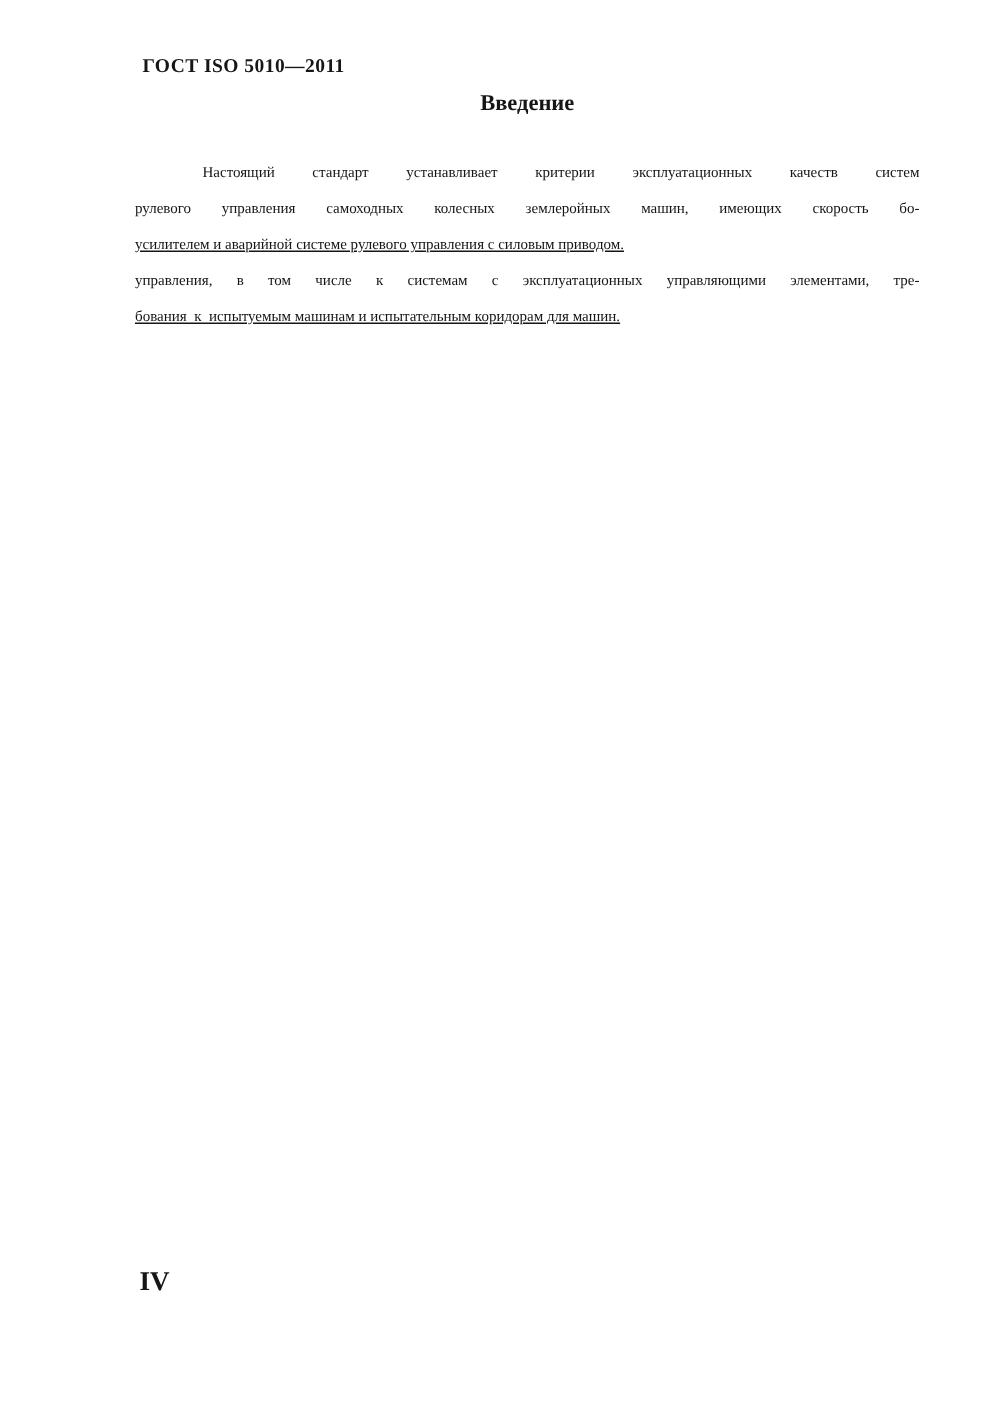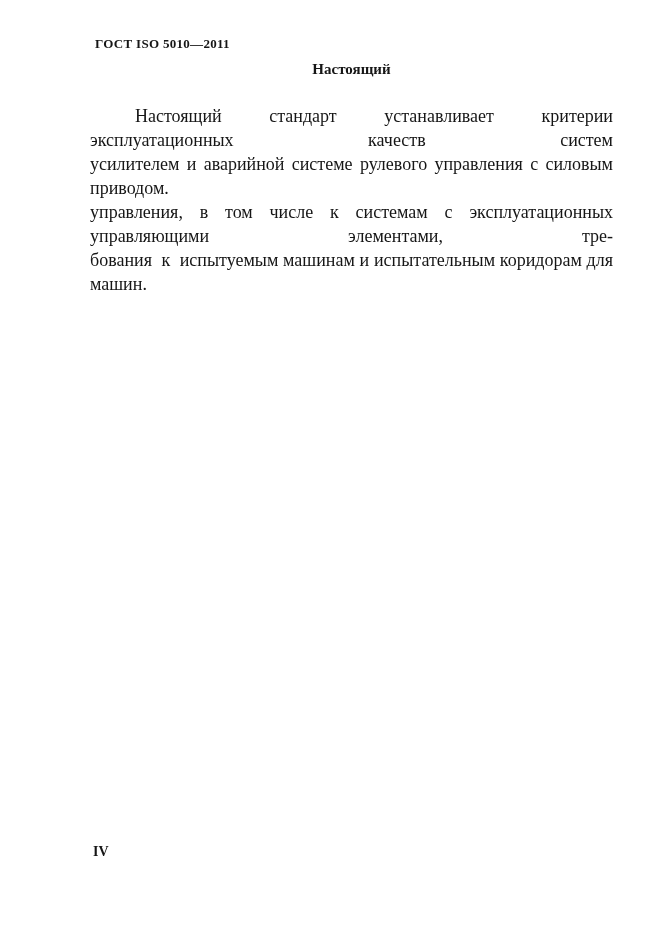--- a/index.html
+++ b/index.html
@@ -33,53 +33,55 @@
     margin: 0;
     text-align: center;
     font-size: 15px;
     font-weight: bold;
   }
   .body-text {
     position: absolute;
     left: 90px;
     top: 104px;
     width: 523px;
-    font-size: 18px;
+    font-size: 10px;
   }
   .line {
     line-height: 24px;
     text-align: justify;
     text-align-last: justify;
     white-space: pre-wrap;
   }
   .line.first {
     text-indent: 45px;
   }
   .line.last {
     text-align-last: left;
+    text-decoration: underline;
   }
   .page-number {
     position: absolute;
     left: 93px;
     top: 844px;
-    font-size: 14px;
+    font-size: 18px;
     font-weight: bold;
   }
 </style>
 </head>
 <body>
 
 <div class="page">
   <div class="running-header">ГОСТ ISO 5010—2011</div>
 
-  <h1 class="section-title">Настоящий</h1>
+  <h1 class="section-title">Введение</h1>
 
   <div class="body-text" id="body-text">
       <div class="paragraph">
         <div class="line first">Настоящий стандарт устанавливает критерии эксплуатационных качеств систем</div>
+        <div class="line">рулевого управления самоходных колесных землеройных машин, имеющих скорость бо-</div>
         <div class="line last">усилителем и аварийной системе рулевого управления с силовым приводом.</div>
       </div>
       <div class="paragraph">
         <div class="line">управления, в том числе к системам с эксплуатационных управляющими элементами, тре-</div>
         <div class="line last">бования  к  испытуемым машинам и испытательным коридорам для машин.</div>
       </div>
     </div>
 
   <div class="page-number">IV</div>
 </div>

